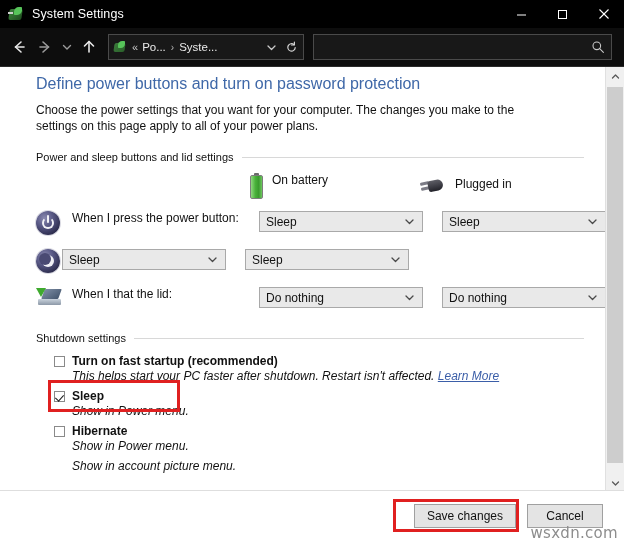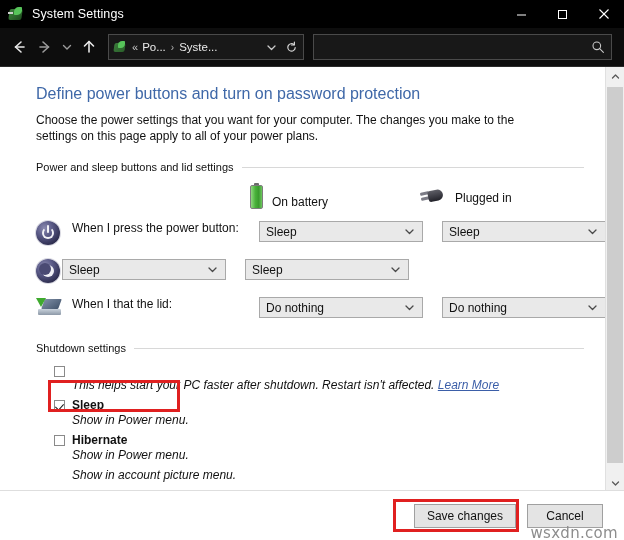--- a/index.html
+++ b/index.html
@@ -192,21 +192,21 @@
     position: absolute;
     left: 0; top: 0;
     right: 18px;
     bottom: 0;
     overflow: hidden;
     padding: 0;
   }
   .page-heading {
     color: #3f68a8;
     font-size: 16px;
-    margin: 18px 0 0 36px;
+    margin: 8px 0 0 36px;
     font-weight: normal;
   }
   .page-desc {
     margin: 9px 36px 0 36px;
     font-size: 12px;
     line-height: 16px;
     color: #111;
     max-width: 515px;
   }
 
@@ -229,21 +229,21 @@
   }
 
   
   .col-headers {
     display: flex;
     margin: 10px 0 0 250px;
     align-items: center;
   }
   .col-head {
     display: flex;
-    align-items: flex-end;
+    align-items: flex-start;
     width: 170px;
   }
   .col-head-label {
     font-size: 12px;
     margin-left: 9px;
     color: #111;
   }
   
   .battery-icon {
     width: 13px; height: 26px;
@@ -718,20 +718,21 @@
     <div class="section" style="margin-top:19px">
       <span class="section-label">Shutdown settings</span>
       <span class="section-rule"></span>
     </div>
 
     <div style="margin-top:10px">
 
       <div class="check-row">
         <div class="check-line">
           <div class="checkbox"></div>
+          <span class="check-title">Turn on fast startup (recommended)</span>
         </div>
         <div class="check-sub">
           <span>This helps start your PC faster after shutdown. Restart isn't affected.</span>
           <span class="link">Learn More</span>
         </div>
       </div>
 
       <div class="check-row" style="margin-top:6px">
         <div class="check-line">
           <div class="checkbox checked"></div>

